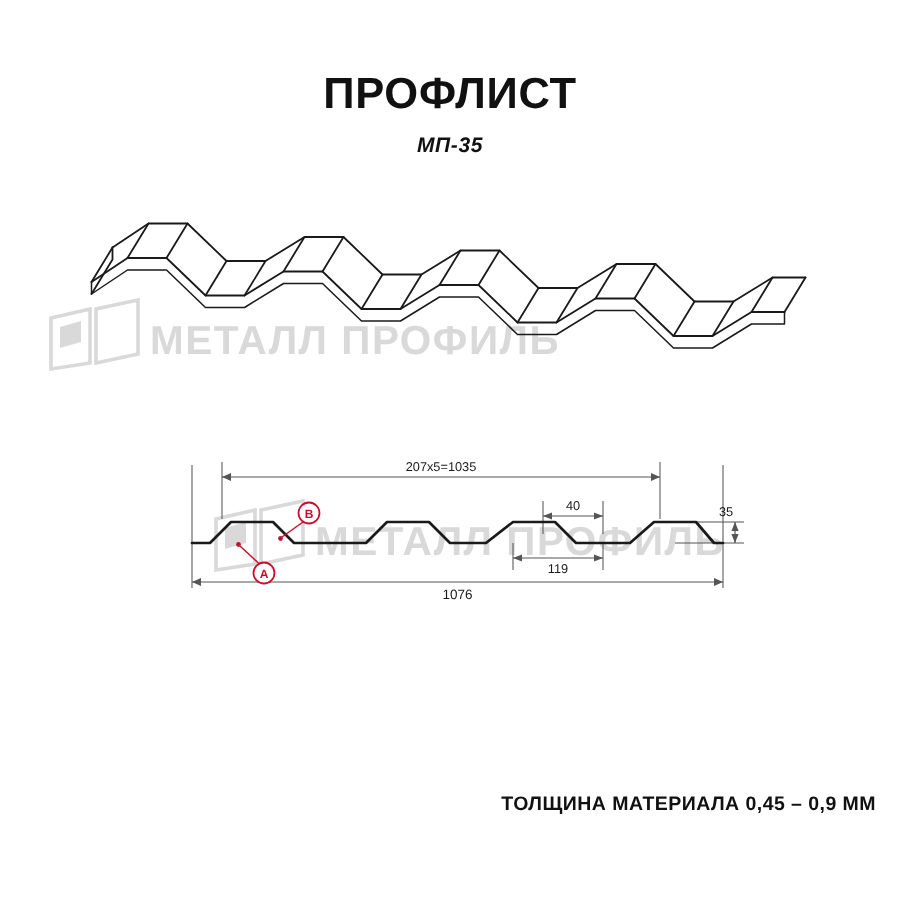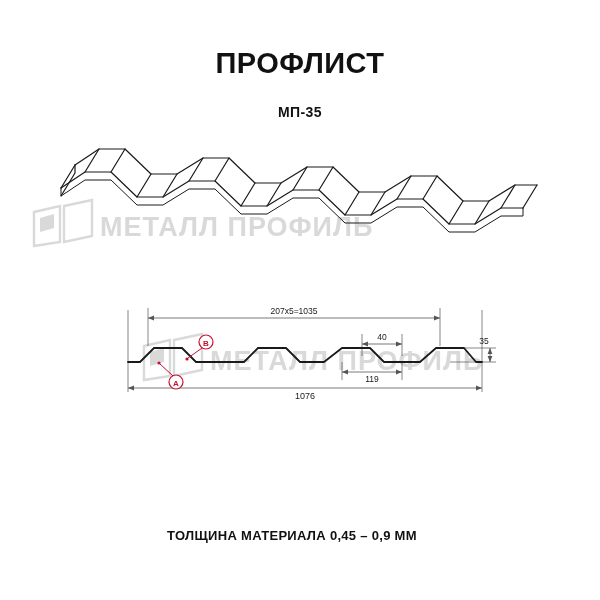--- a/index.html
+++ b/index.html
@@ -31,34 +31,35 @@
     text-align: center;
   }
   .title {
     font-size: 29px;
     font-weight: bold;
     letter-spacing: 0.5px;
     color: #111;
     line-height: 1.1;
   }
   .subtitle {
-    margin-top: 24px;
+    margin-top: 8px;
     font-size: 14px;
     font-weight: bold;
     letter-spacing: 0.4px;
     color: #111;
+    font-style: italic;
   }
 
   
   .footer-block {
     position: absolute;
     top: 528px;
     left: 0;
     width: 584px;
-    text-align: center;
+    text-align: right;
   }
   .footer-text {
     font-size: 13px;
     font-weight: bold;
     letter-spacing: 0.3px;
     color: #111;
   }
 
   
   .iso-drawing {

